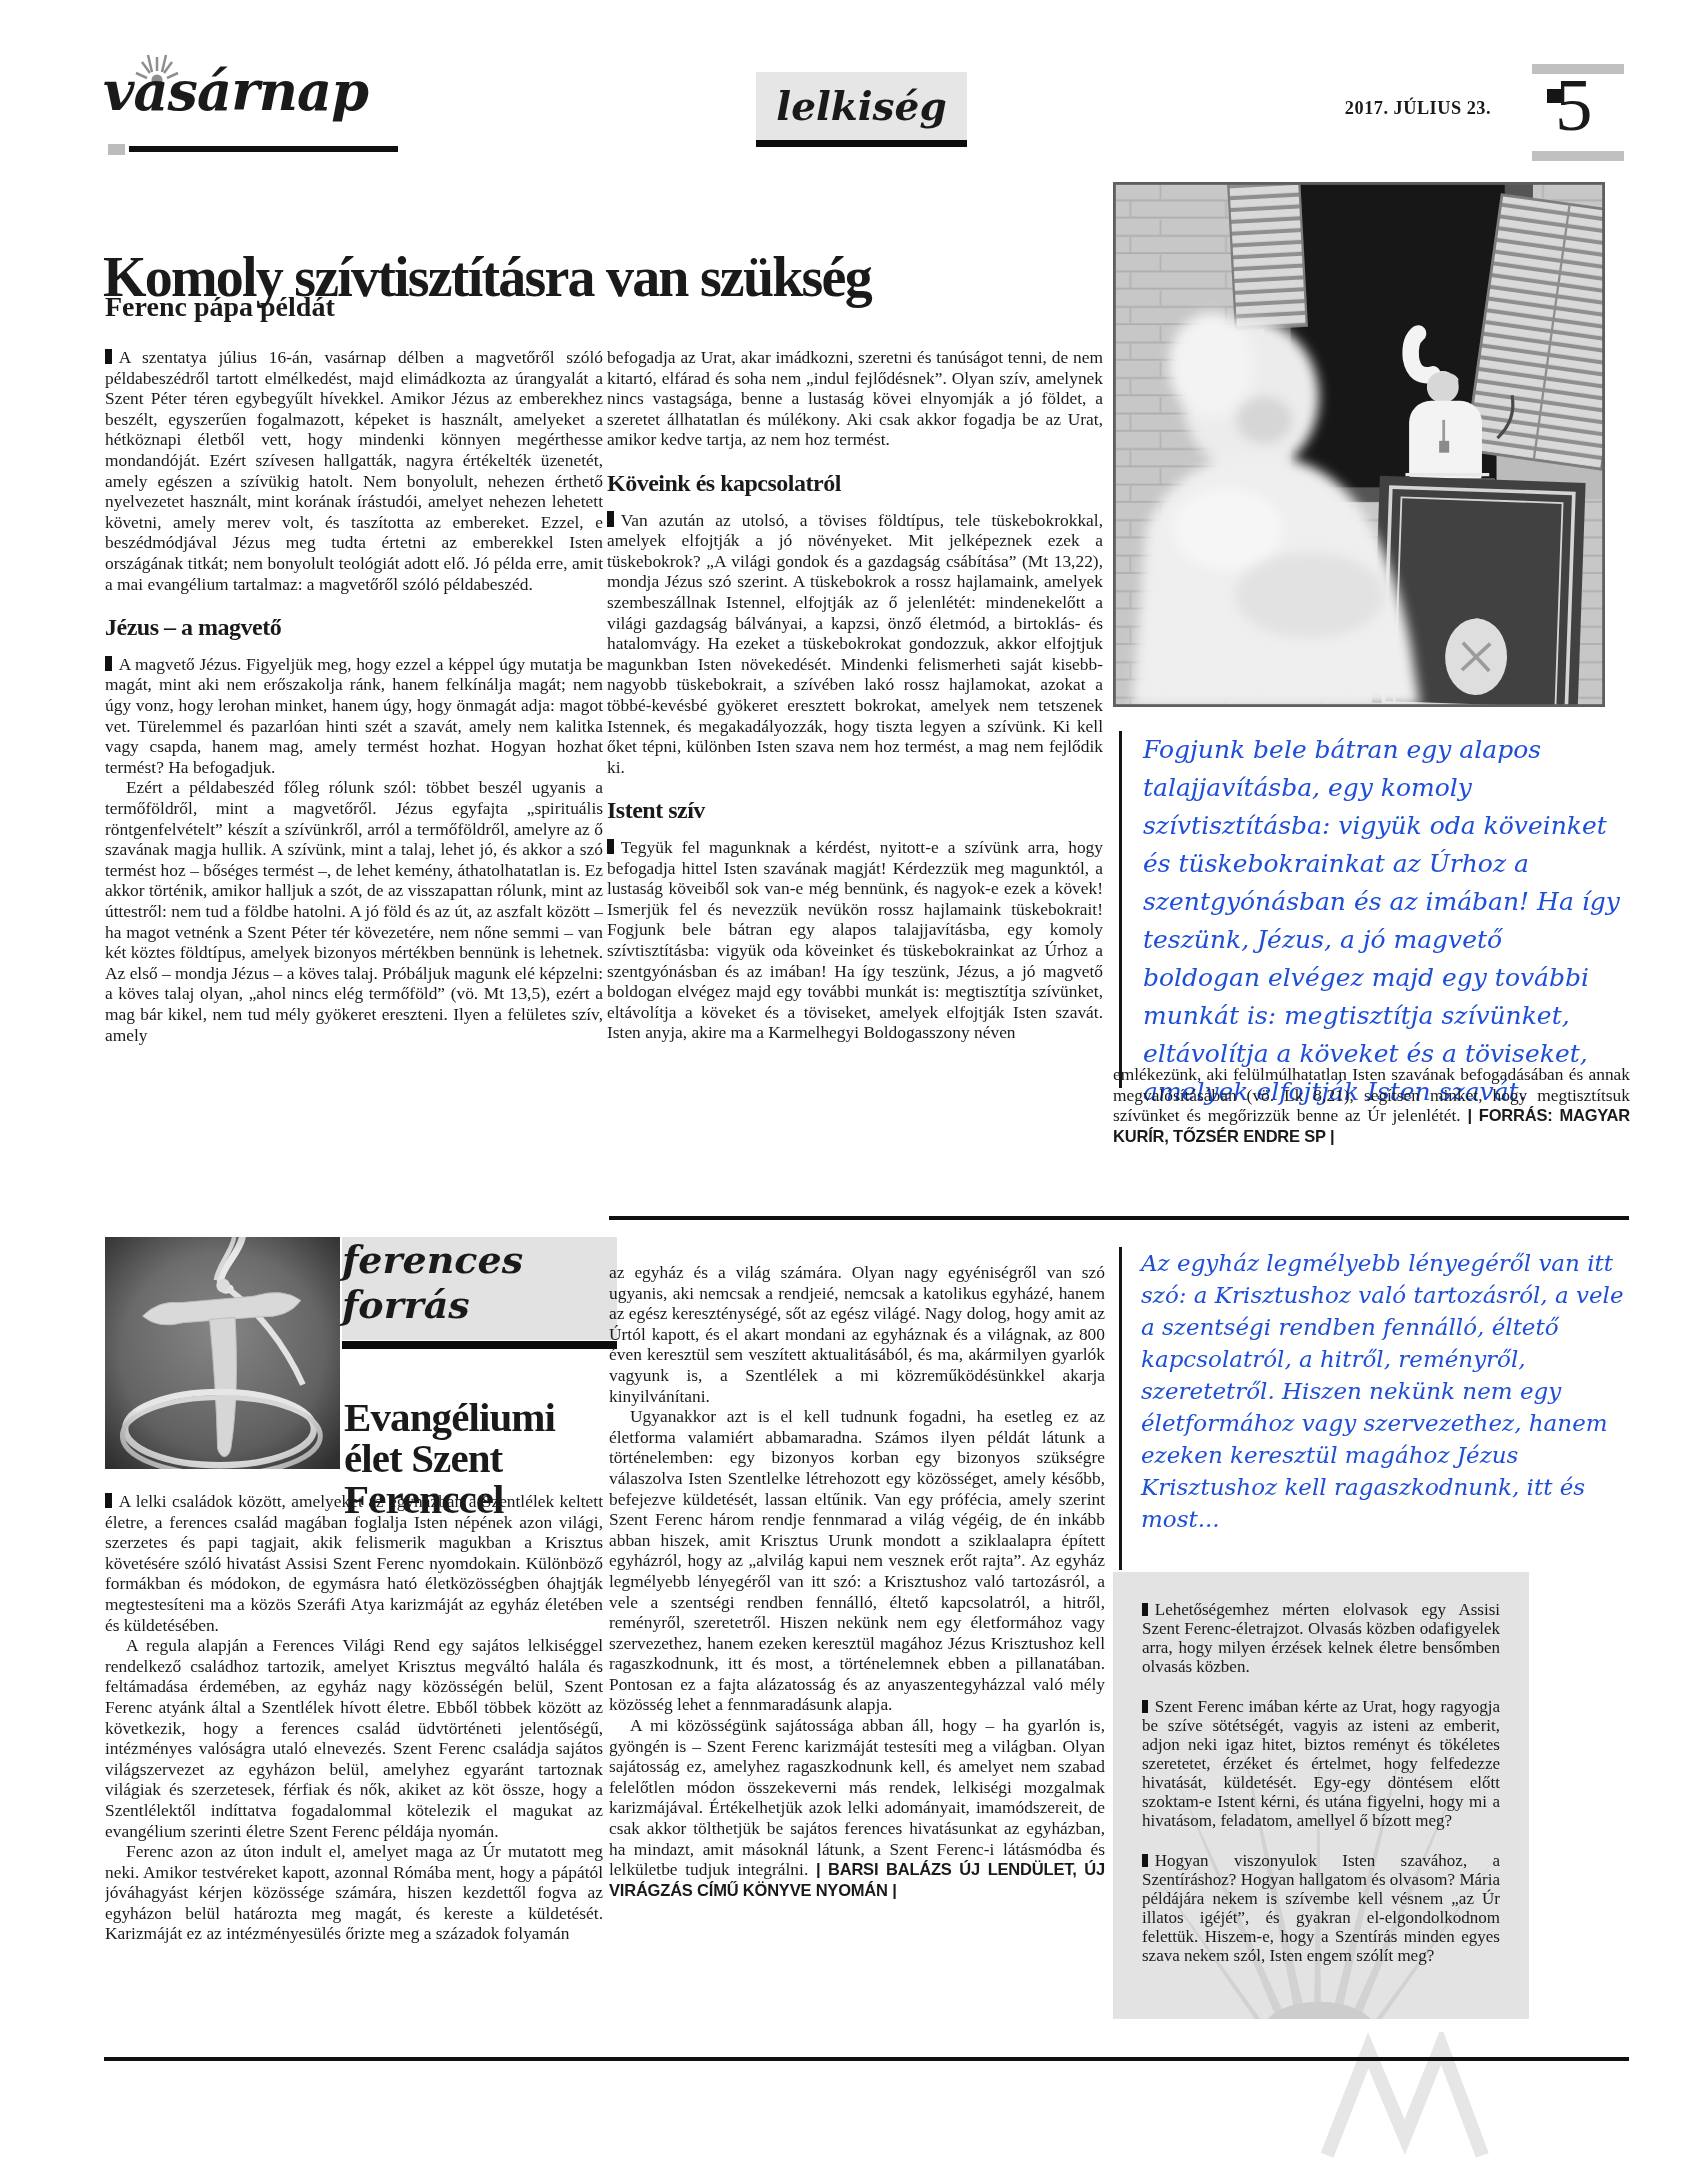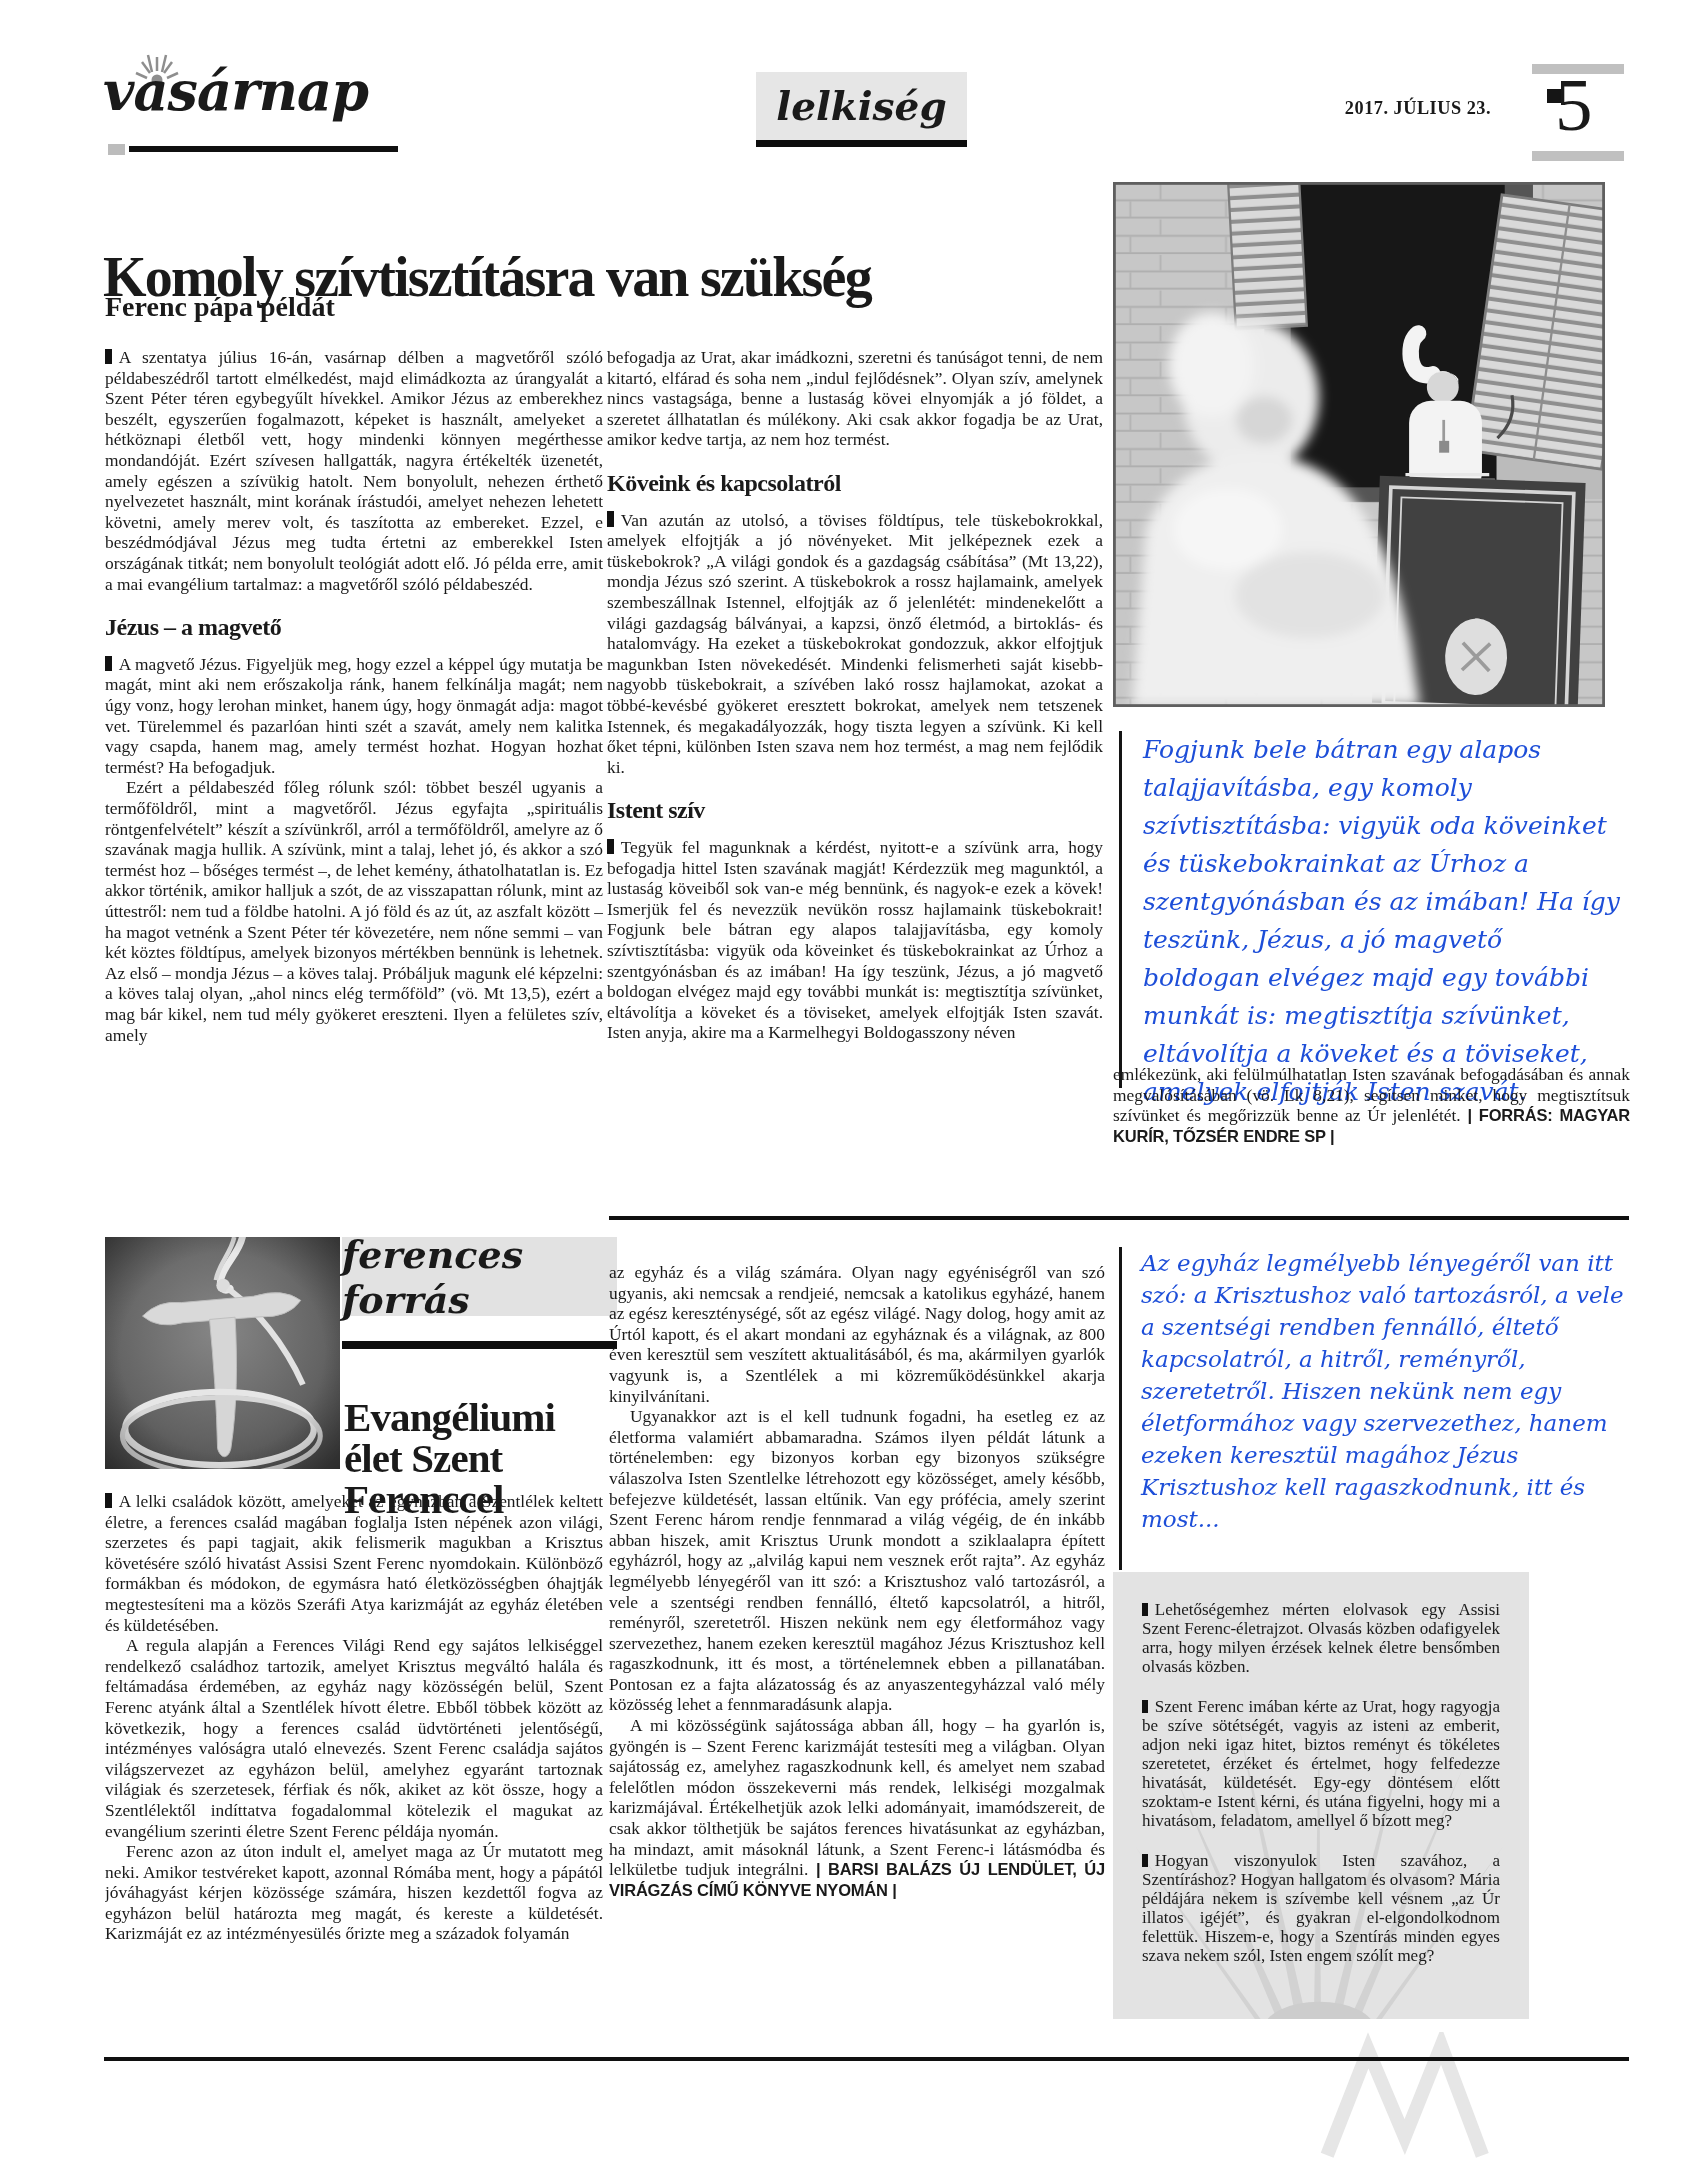--- a/index.html
+++ b/index.html
@@ -46,22 +46,22 @@
 
   .photo1{position:absolute;left:1113px;top:182px;width:492px;height:525px;border:1.4px solid #5f5f5f;}
   .col3p{position:absolute;left:1113px;top:1064px;width:517px;text-align:justify;
          font-size:17.4px;line-height:20.6px;}
 
   .midrule{position:absolute;left:609px;top:1216px;width:1020px;height:4.1px;background:#101010;}
   .botrule{position:absolute;left:104px;top:2057px;width:1525px;height:4.1px;background:#101010;z-index:3;}
 
   
   .photo2{position:absolute;left:105px;top:1237px;width:235px;height:232px;}
-  .label-box{position:absolute;left:342px;top:1237px;width:275px;height:79px;background:#e2e2e2;
-             display:flex;align-items:center;justify-content:center;font-style:italic;font-weight:700;
+  .label-box{position:absolute;left:342px;top:1237px;width:275px;height:103px;background:#e2e2e2;
+             display:flex;justify-content:center;font-style:italic;font-weight:700;
              font-size:38px;font-family:"DejaVu Serif",serif;}
   .label-bar{position:absolute;left:342px;top:1341px;width:275px;height:7.8px;background:#0d0d0d;}
   .headline2{position:absolute;left:344px;top:1363px;width:275px;font-weight:700;font-size:41px;
              line-height:41px;letter-spacing:-0.9px;}
   .graybox{position:absolute;left:1113px;top:1572px;width:416px;height:447px;background:#e3e3e3;
            padding:28px 29px;font-size:17px;line-height:19px;text-align:justify;overflow:hidden;z-index:1;}
   .graybox p{margin:0 0 21px 0;position:relative;z-index:2;}
   .graybox .lead::before{width:6.4px;height:13.7px;}
   .rays{position:absolute;left:0;top:0;width:100%;height:100%;z-index:0;}
   .wmark{position:absolute;left:1318px;top:2032px;z-index:0;}

